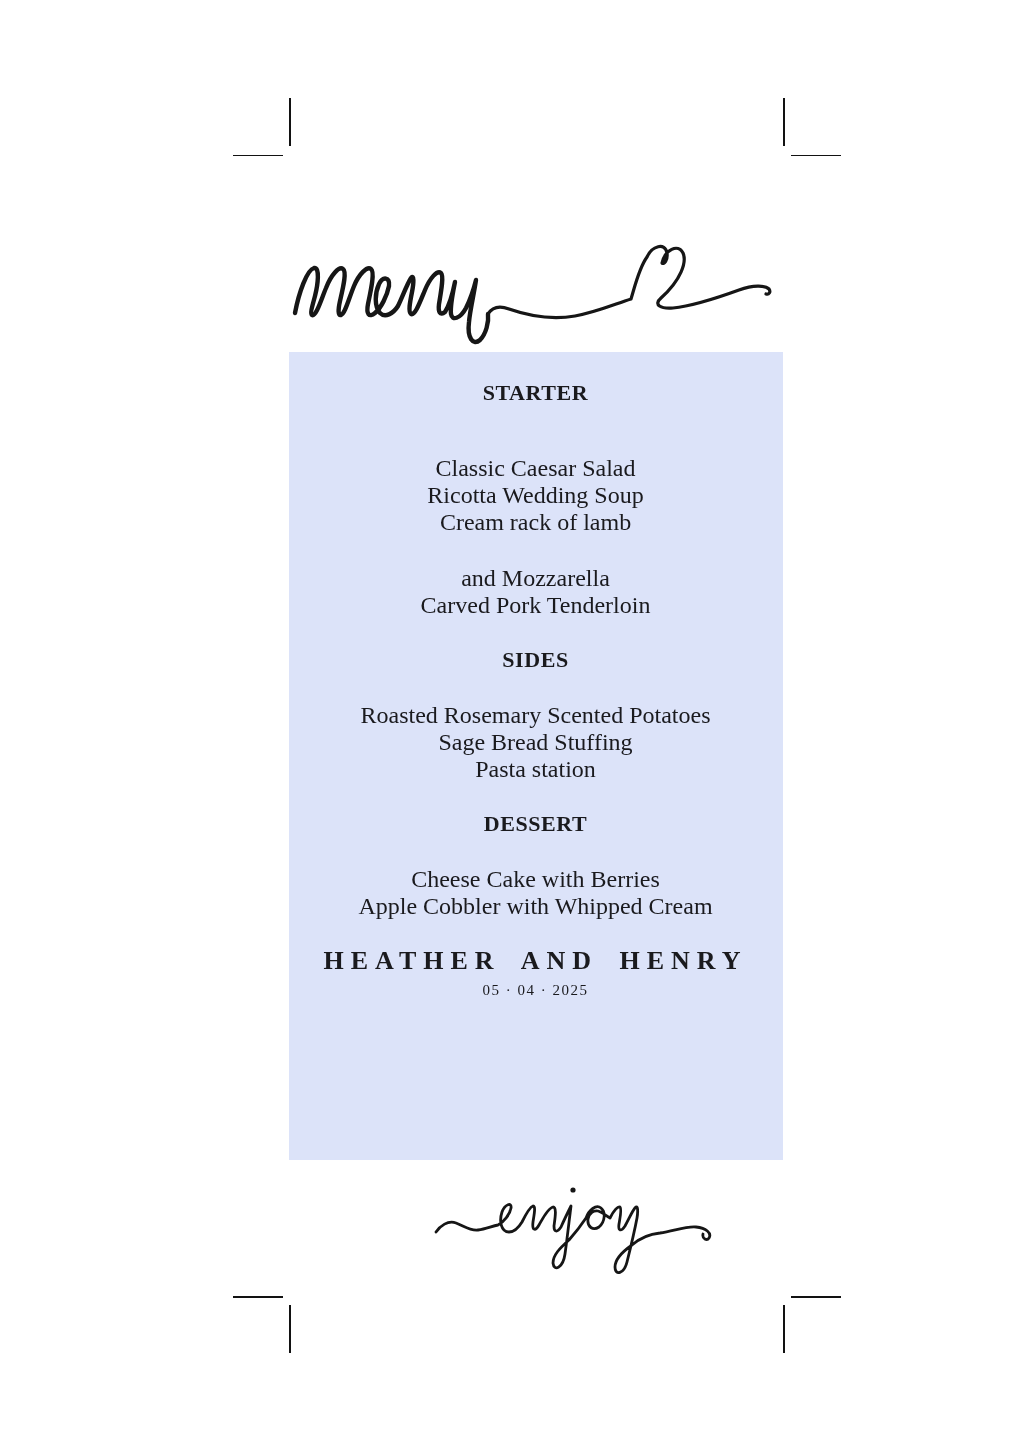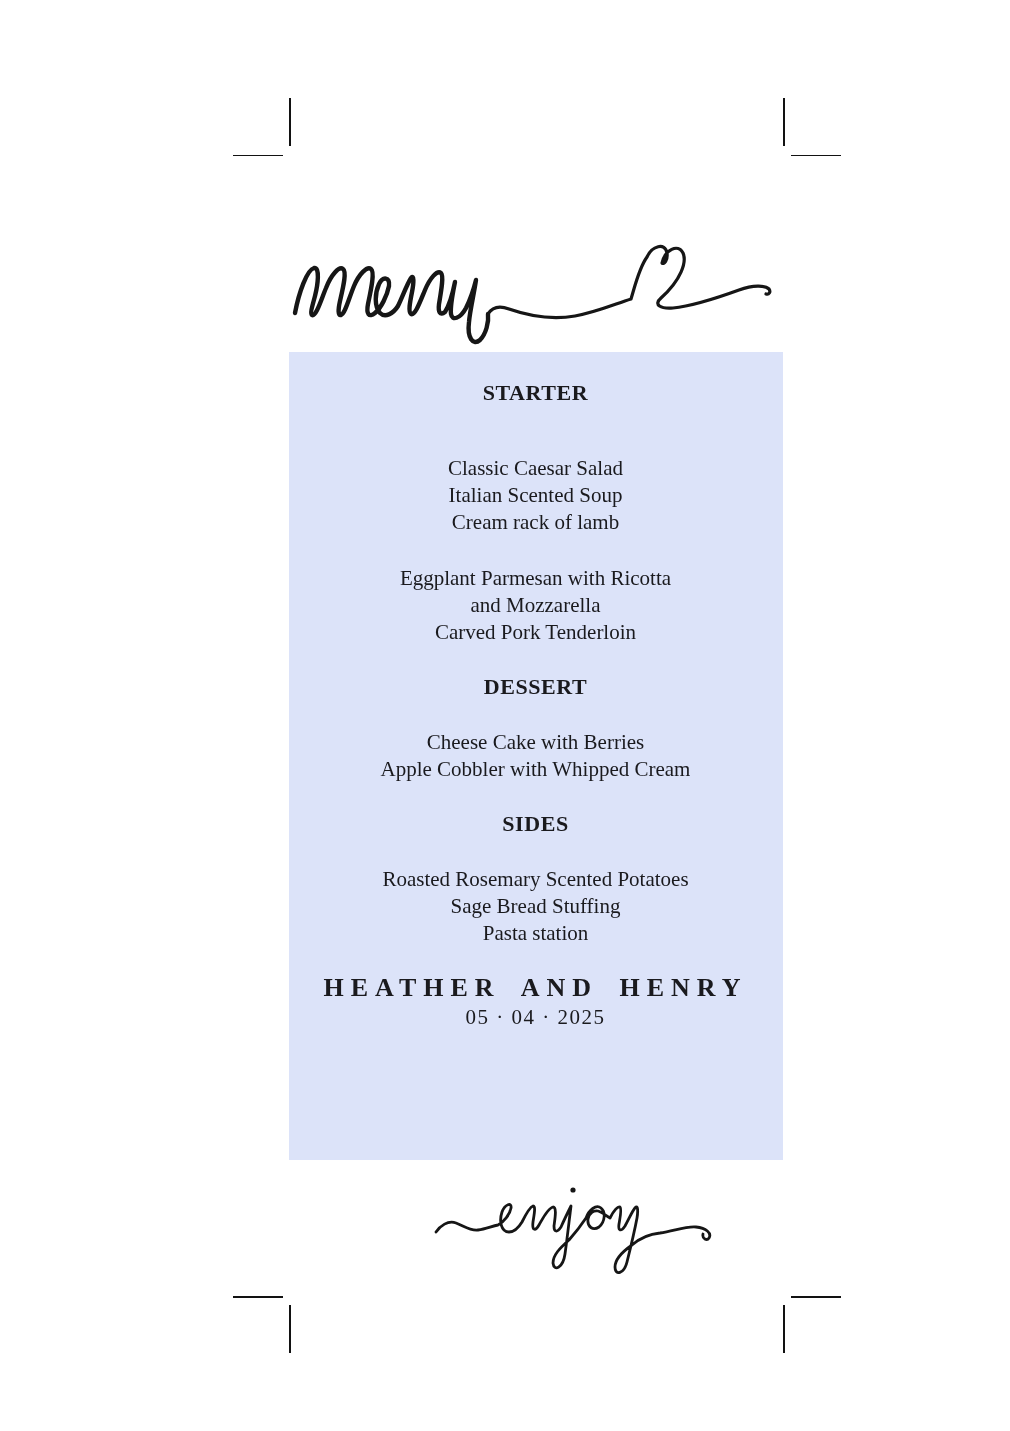--- a/index.html
+++ b/index.html
@@ -39,32 +39,32 @@
   .panel-inner { padding-top: 29px; text-align: center; }
   .sec-heading {
     font-weight: bold;
     font-size: 22px;
     line-height: 24px;
     letter-spacing: 0.6px;
     margin: 0 0 30px 0;
   }
   .sec-heading.first { margin-bottom: 50px; }
   .sec-items { margin: 0 0 29px 0; }
-  .sec-items .item-line { font-size: 21px; line-height: 27px; }
+  .sec-items .item-line { font-size: 24px; line-height: 27px; }
   .couple {
     margin-top: 27px;
     font-weight: bold;
     font-size: 26px;
     line-height: 24px;
     letter-spacing: 7px;
     word-spacing: 8px;
   }
   .event-date {
     margin-top: 5px;
-    font-size: 21px;
+    font-size: 15px;
     line-height: 24px;
     letter-spacing: 1.5px;
   }
 </style>
 </head>
 <body>
 
 <div class="page">
 
   <div class="crop v" style="left:258.5px; top:90px;"></div>
@@ -98,47 +98,46 @@
       C490,66 488,69 485,68"></path>
   </svg>
 
   <div class="panel" style="background: rgb(220, 227, 249); color: rgb(26, 26, 30);">
     <div class="panel-inner">
 
       <div>
         <div class="sec-heading first">STARTER</div>
         <div class="sec-items">
           <div class="item-line">Classic Caesar Salad</div>
-          <div class="item-line">Italian Scented Soup</div>
+          <div class="item-line">Ricotta Wedding Soup</div>
           <div class="item-line">Cream rack of lamb</div>
         </div>
       </div>
 
       <div>
         <div class="sec-items">
-          <div class="item-line">Eggplant Parmesan with Ricotta</div>
           <div class="item-line">and Mozzarella</div>
           <div class="item-line">Carved Pork Tenderloin</div>
-        </div>
-      </div>
-
-      <div>
-        <div class="sec-heading">DESSERT</div>
-        <div class="sec-items">
-          <div class="item-line">Cheese Cake with Berries</div>
-          <div class="item-line">Apple Cobbler with Whipped Cream</div>
         </div>
       </div>
 
       <div>
         <div class="sec-heading">SIDES</div>
         <div class="sec-items">
           <div class="item-line">Roasted Rosemary Scented Potatoes</div>
           <div class="item-line">Sage Bread Stuffing</div>
           <div class="item-line">Pasta station</div>
+        </div>
+      </div>
+
+      <div>
+        <div class="sec-heading">DESSERT</div>
+        <div class="sec-items">
+          <div class="item-line">Cheese Cake with Berries</div>
+          <div class="item-line">Apple Cobbler with Whipped Cream</div>
         </div>
       </div>
 
       <div class="couple">HEATHER AND HENRY</div>
       <div class="event-date">05 · 04 · 2025</div>
 
     </div>
   </div>
 
   <svg class="script" style="left:395px; top:1168px;" width="310" height="110" viewBox="0 0 310 110" role="img" aria-label="enjoy">

